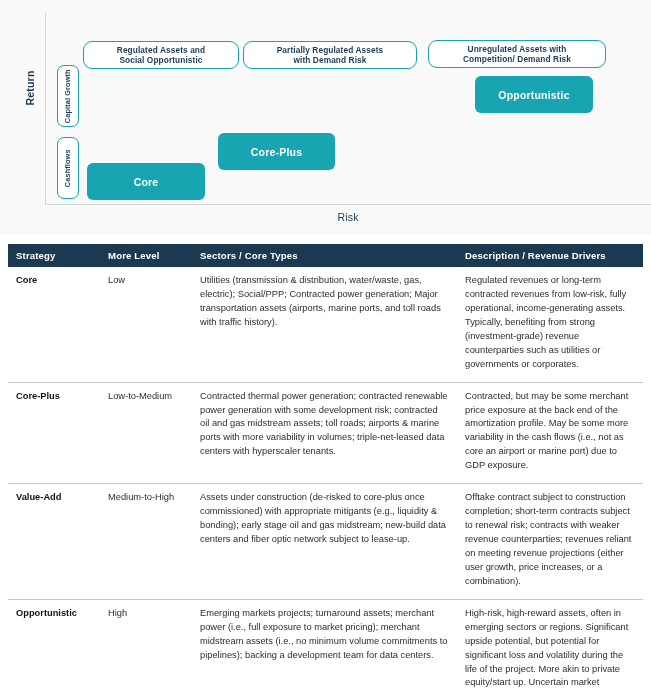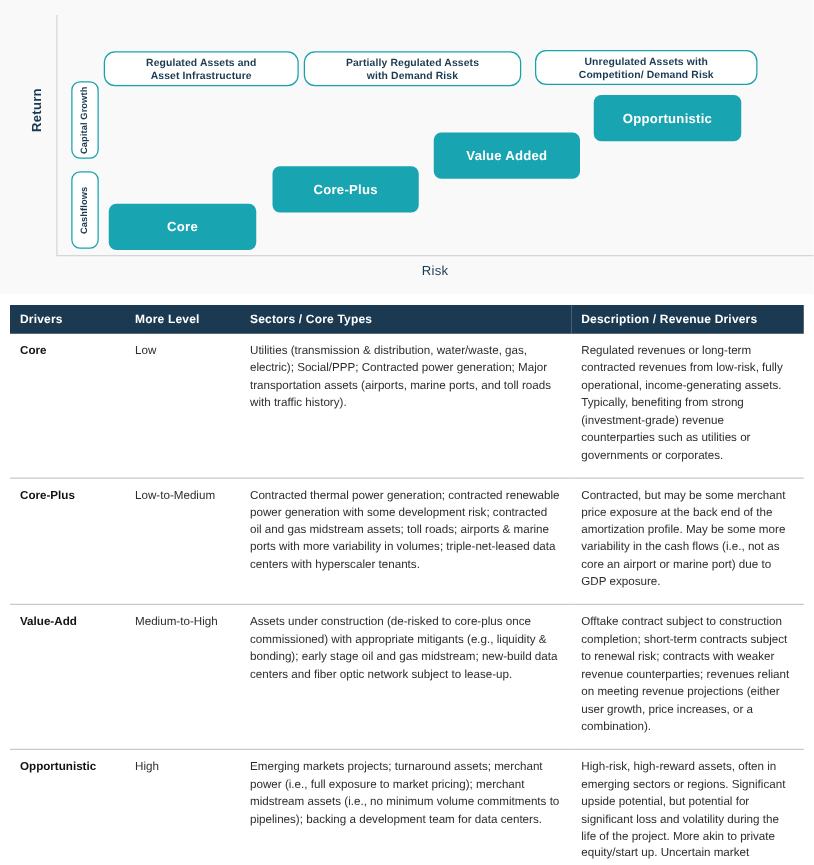--- a/index.html
+++ b/index.html
@@ -182,57 +182,56 @@
     <div class="stage-pill" id="stage-capital-growth">
       <span>Capital Growth</span>
     </div>
     <div class="stage-pill" id="stage-cashflows">
       <span>Cashflows</span>
     </div>
 
     <div class="cat-pill" id="cat-regulated">
       <span>
         <span>Regulated Assets and</span><br>
-        <span>Asset Infrastructure</span>
+        <span>Social Opportunistic</span>
       </span>
     </div>
 
     <div class="cat-pill" id="cat-unregulated">
       <span>
         <span>Unregulated Assets with</span><br>
         <span>Competition/ Demand Risk</span>
       </span>
     </div>
 
     <div class="cat-pill" id="cat-partially-regulated">
       <span>
         <span>Partially Regulated Assets</span><br>
         <span>with Demand Risk</span>
       </span>
     </div>
 
     <div class="strategy-bar" id="bar-core">Core</div>
     <div class="strategy-bar" id="bar-core-plus">Core-Plus</div>
-    <div class="strategy-bar" id="bar-value-added">Value Added</div>
     <div class="strategy-bar" id="bar-opportunistic">Opportunistic</div>
 
   </div>
 </div>
 
 <div id="strategy-table">
   <table>
     <colgroup>
       <col class="c1">
         <col class="c2">
         <col class="c3">
         <col class="c4">
     </colgroup>
     <thead>
       <tr>
-        <th>Drivers</th>
+        <th>Strategy</th>
         <th>More Level</th>
         <th>Sectors / Core Types</th>
         <th>Description / Revenue Drivers</th>
       </tr>
     </thead>
     <tbody id="table-body">
       <tr>
         <td class="col-strategy">Core</td>
         <td>Low</td>
         <td>Utilities (transmission &amp; distribution, water/waste, gas, electric); Social/PPP; Contracted power generation; Major transportation assets (airports, marine ports, and toll roads with traffic history).</td>

